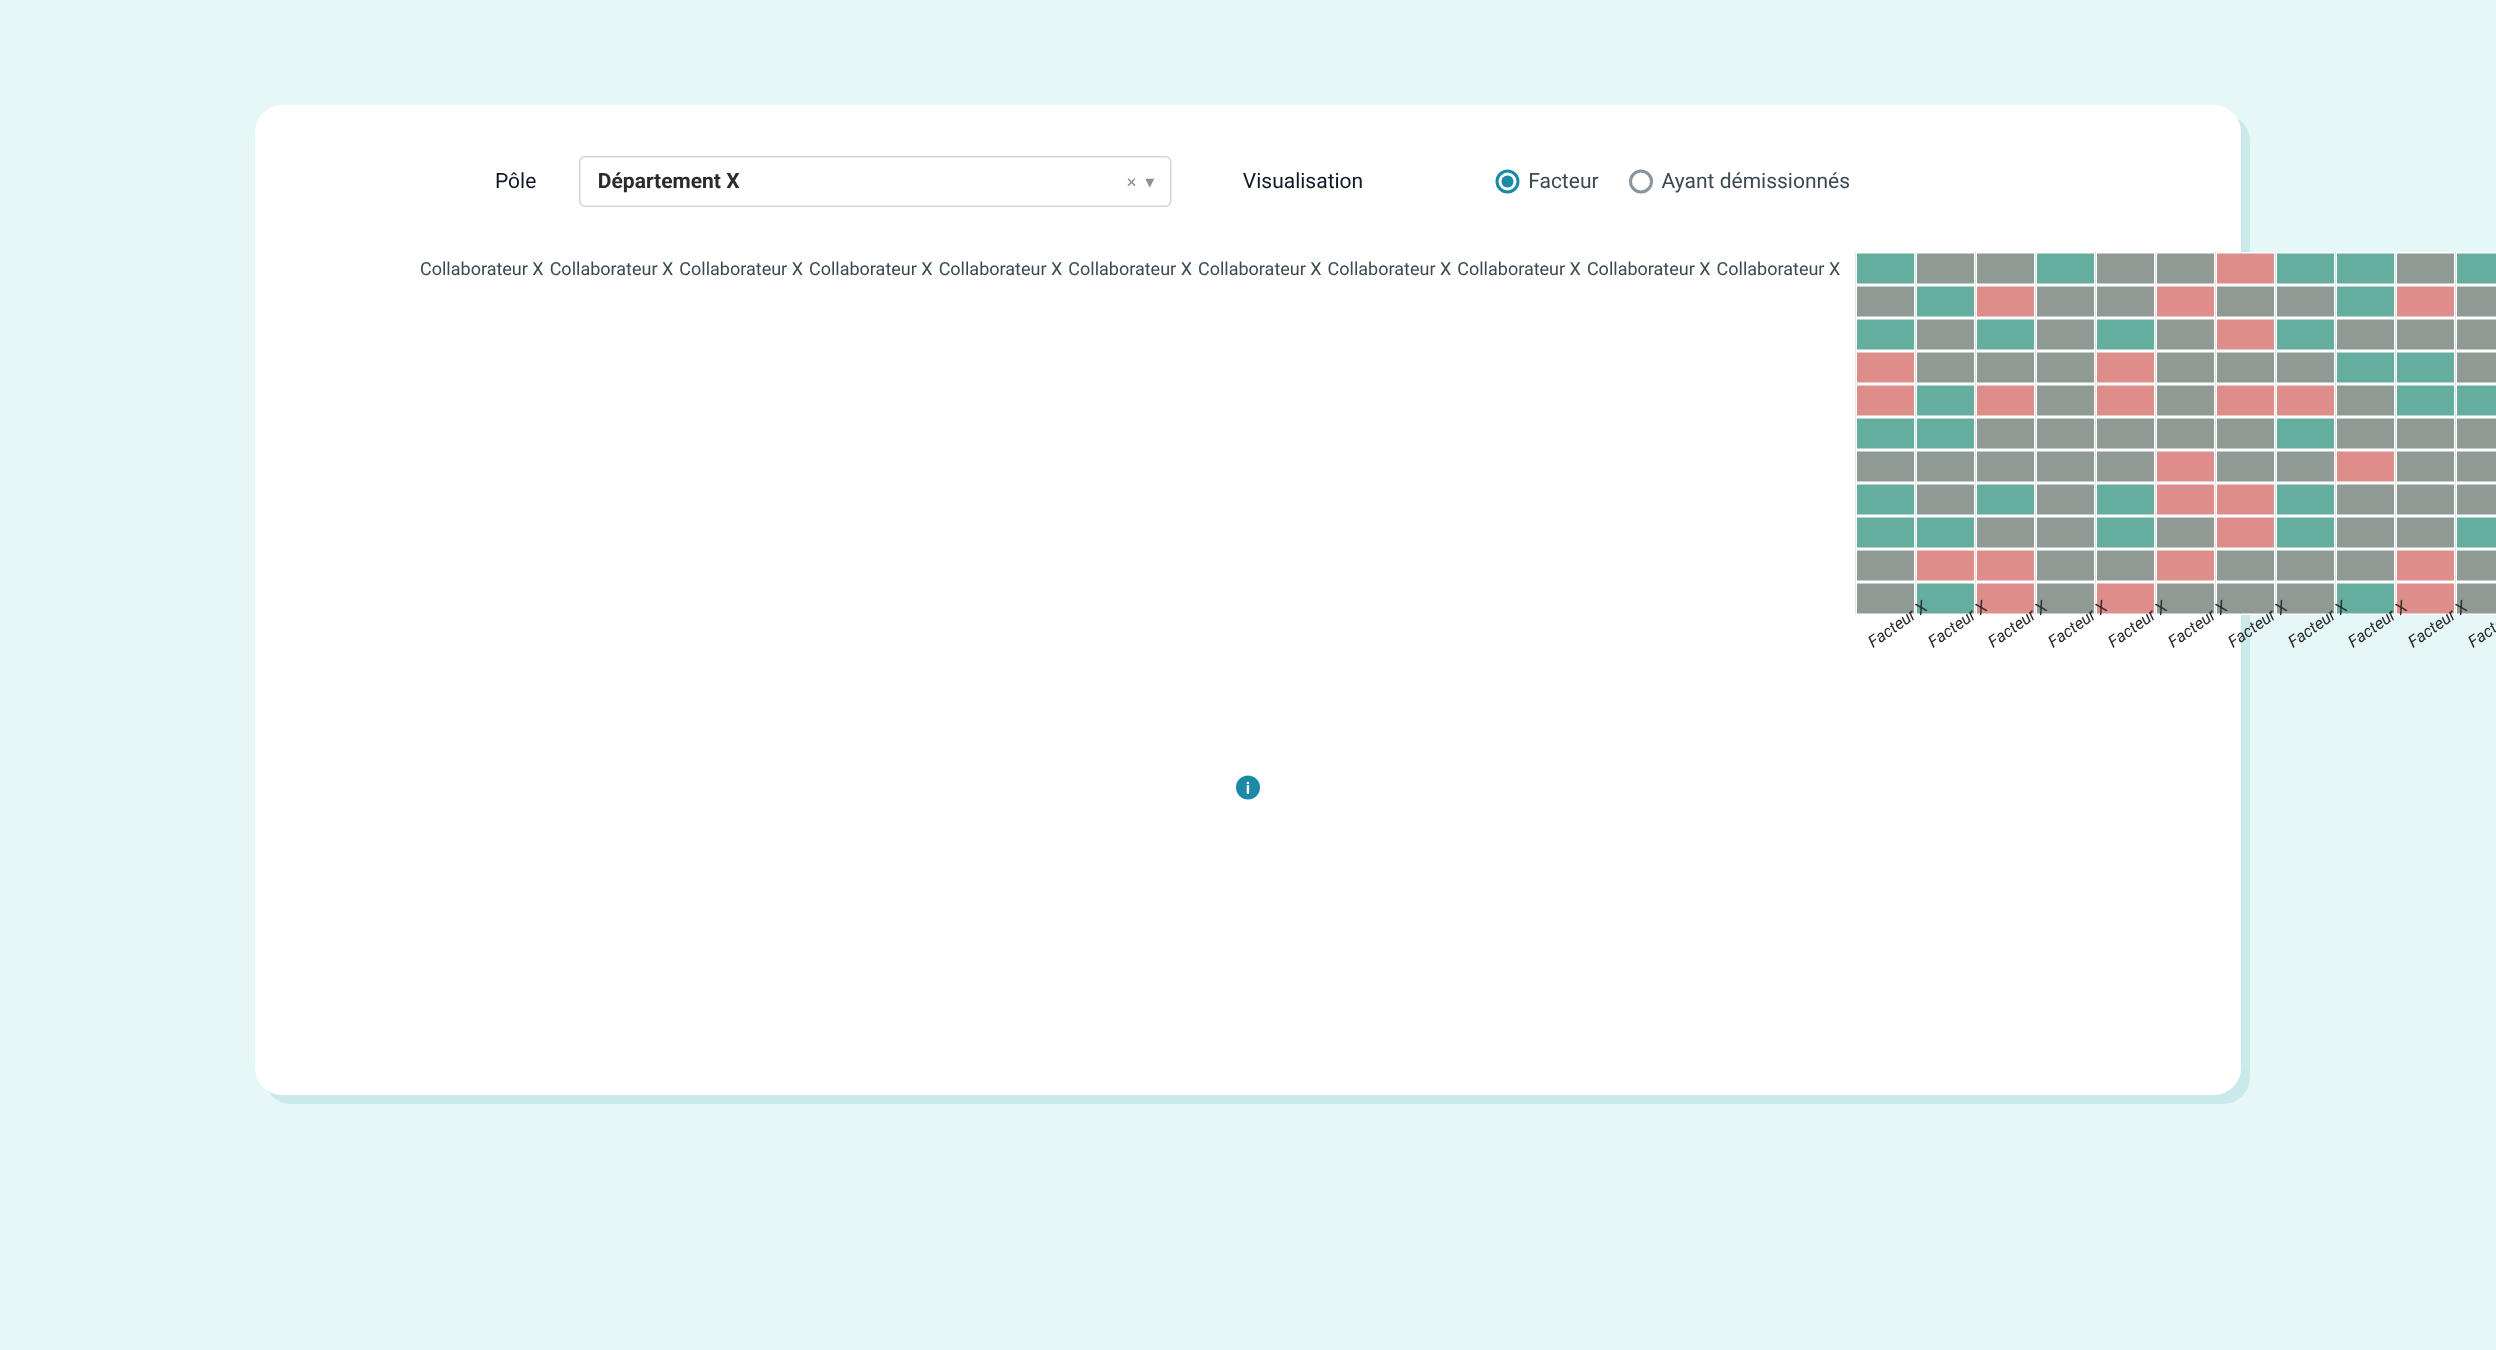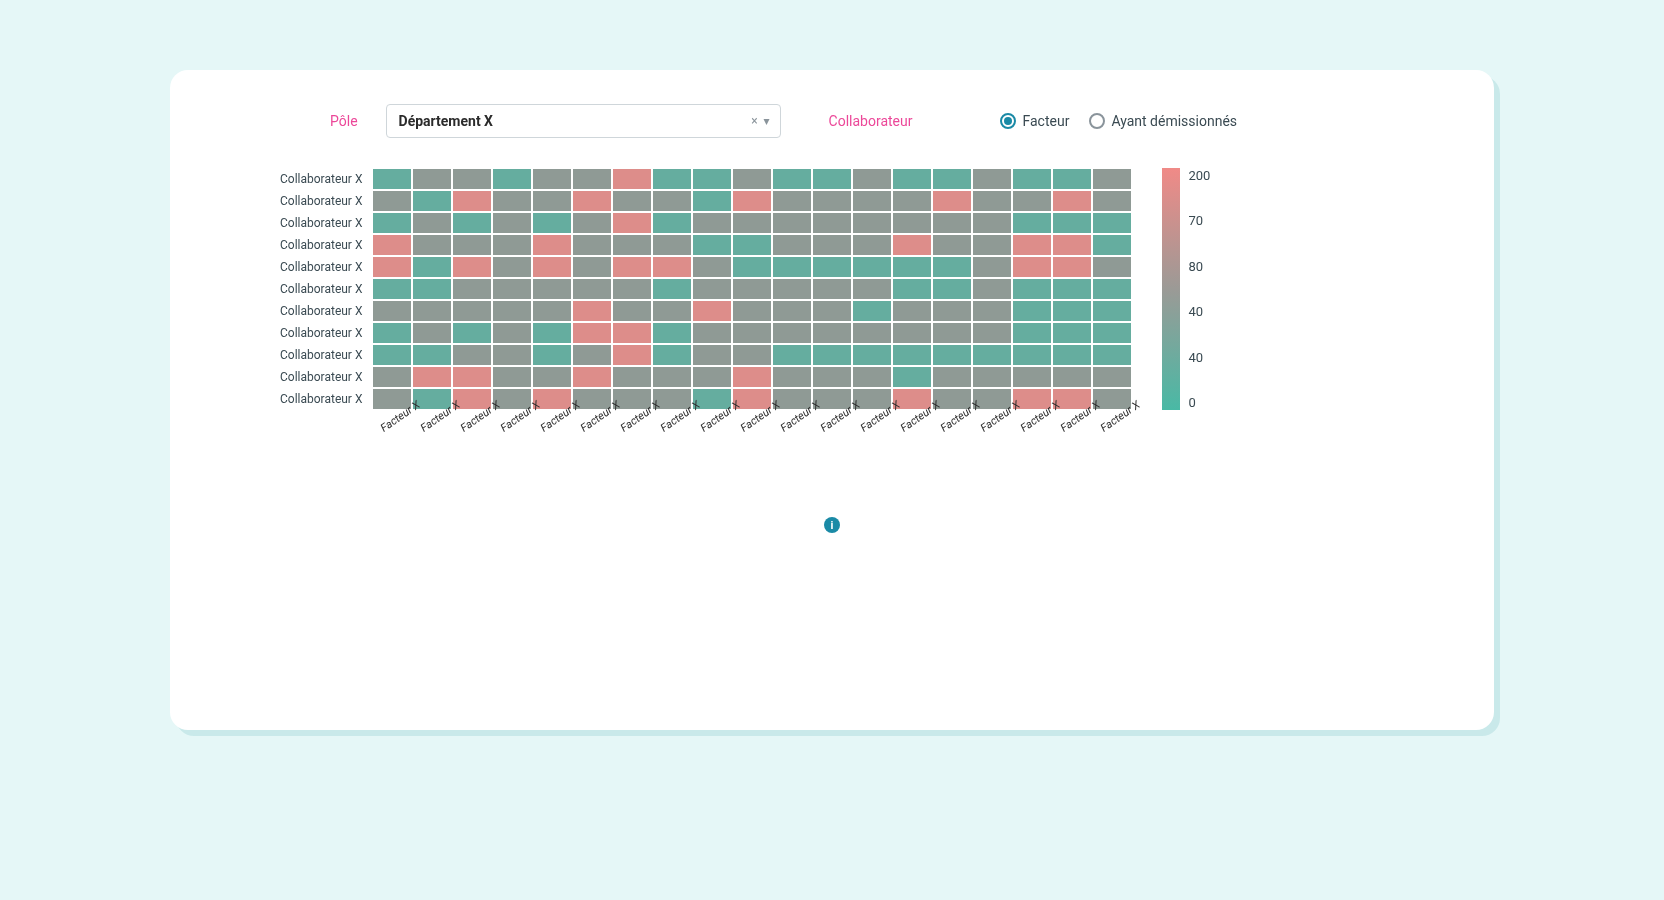--- a/index.html
+++ b/index.html
@@ -27,21 +27,21 @@
   }
   .controls {
     display: flex;
     align-items: center;
     gap: 28px;
     margin-left: 120px;
     margin-bottom: 30px;
     color: #5b6b74;
     font-size: 14px;
   }
-  .label { color: #ec4899; }
+  .label { color: #0f172a; }
   .select {
     display: flex;
     align-items: center;
     justify-content: space-between;
     width: 395px;
     height: 34px;
     border: 1px solid #cfd6da;
     border-radius: 4px;
     padding: 0 10px 0 12px;
     background: #fff;
@@ -61,21 +61,21 @@
   
   .chart-wrap {
     display: flex;
     align-items: flex-start;
     margin-left: 70px;
     gap: 30px;
   }
   .heatmap-col { display: flex; }
   .ylabels {
     display: flex;
-    flex-direction: column;
+    flex-direction: row;
     margin-right: 6px;
   }
   .ylabel {
     height: 22px;
     display: flex;
     align-items: center;
     justify-content: flex-end;
     font-size: 12px;
     color: #3a4a52;
     padding-right: 4px;
@@ -150,21 +150,21 @@
 
   <div class="controls">
     <span class="label">Pôle</span>
     <div class="select">
       <span class="select-value">Département X</span>
       <span class="select-icons">
         <span>×</span>
         <span>▾</span>
       </span>
     </div>
-    <span class="label" style="margin-left:20px">Collaborateur</span>
+    <span class="label" style="margin-left:20px">Visualisation</span>
     <div class="radio-group" style="margin-left:60px">
       <div class="radio">
         <span class="radio-outer">
             <span class="radio-inner"></span>
           </span>
         <span class="radio-text">Facteur</span>
       </div>
       <div class="radio">
         <span class="radio-outer inactive"></span>
         <span class="radio-text">Ayant démissionnés</span>

